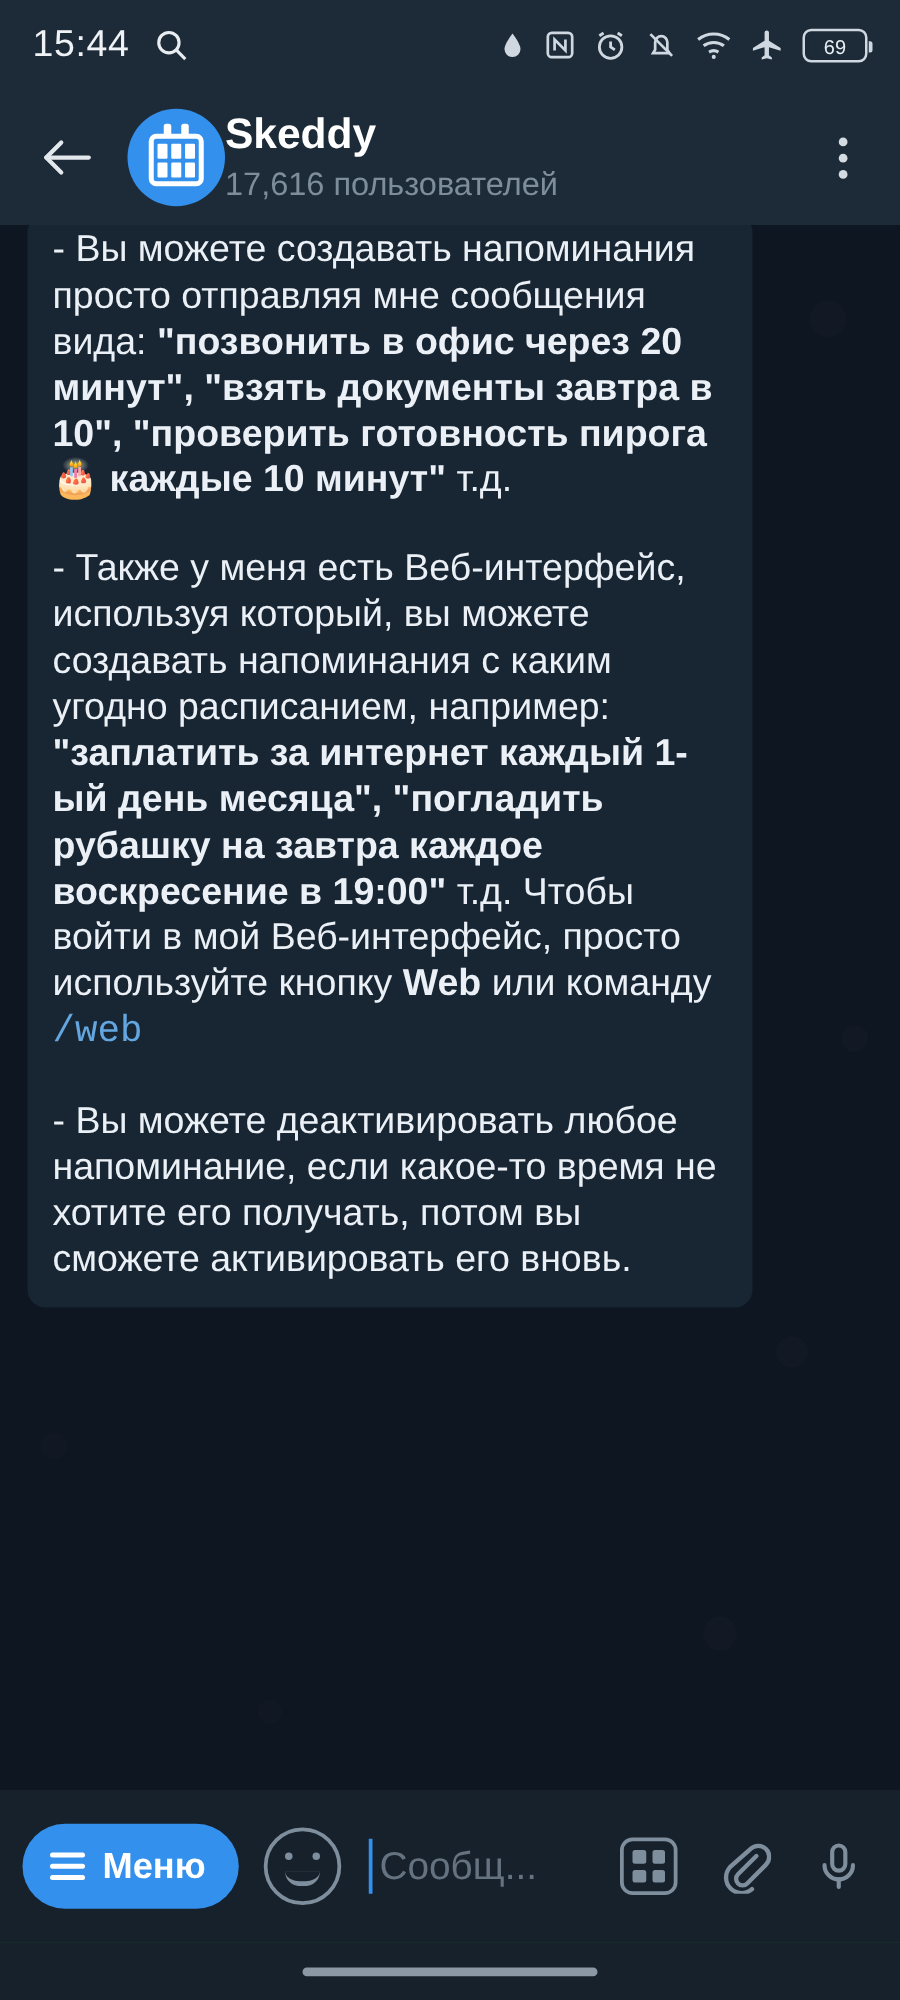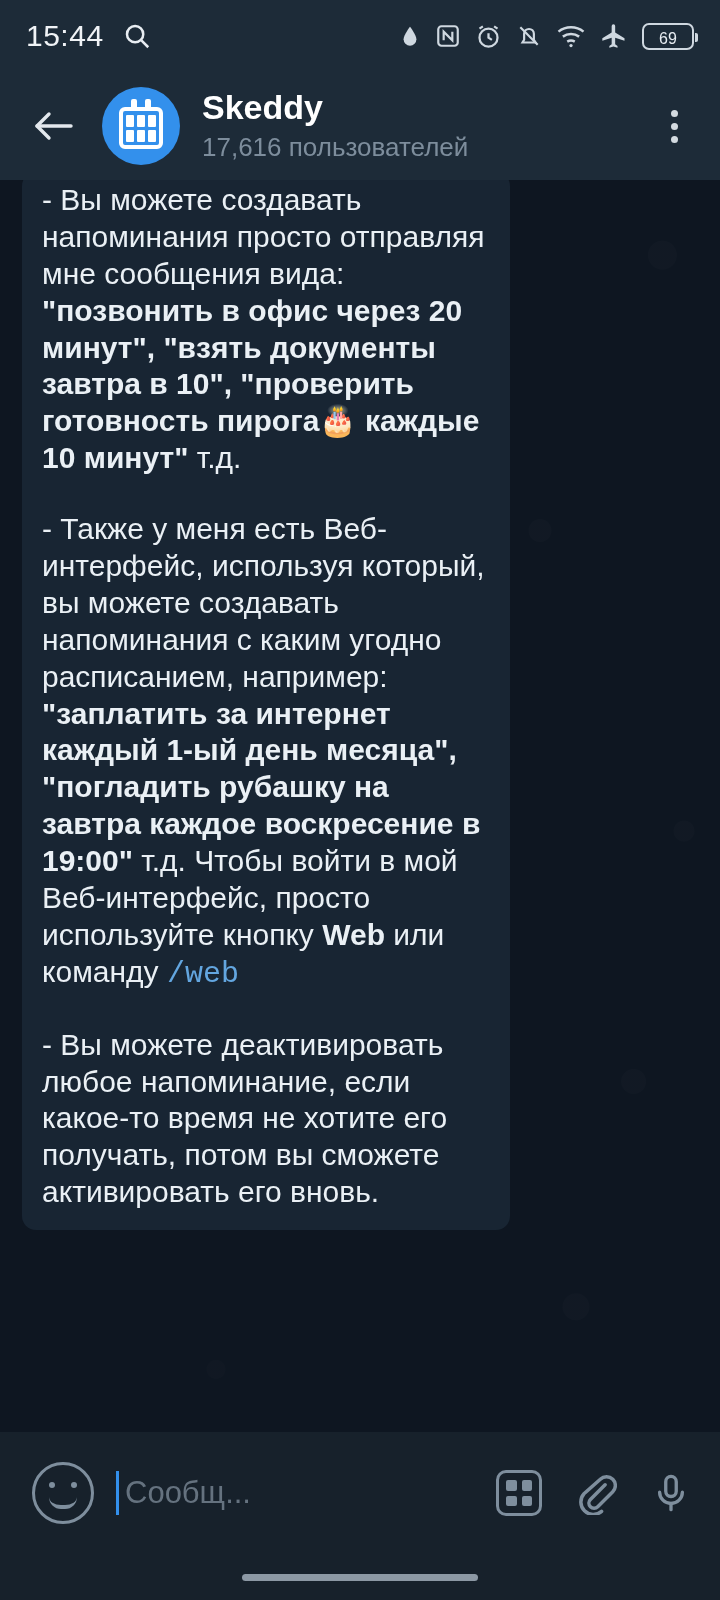--- a/index.html
+++ b/index.html
@@ -109,21 +109,20 @@
     background: #ffffff;
     border-radius: 2px;
   }
   .avatar .cal::before { left: 8px; }
   .avatar .cal::after { right: 8px; }
   .avatar .cal span {
     background: #ffffff;
     border-radius: 1px;
   }
   .title-block {
-    margin-left: 22px;
     display: flex;
     flex-direction: column;
     justify-content: center;
     min-width: 0;
   }
   .chat-title {
     font-size: 34px;
     font-weight: bold;
     color: #ffffff;
     line-height: 1.1;
@@ -183,21 +182,21 @@
   .msg-scroll {
     position: absolute;
     inset: 0;
     overflow: hidden;
     z-index: 2;
   }
   .bubble {
     position: absolute;
     left: 22px;
     top: -8px;
-    width: 488px;
+    width: 580px;
     background: #182533;
     border-radius: 14px;
     padding: 10px 20px 18px 20px;
     color: #eaf0f5;
     font-size: 30px;
     line-height: 1.23;
   }
   .bubble p { margin: 0 0 34px 0; }
   .bubble p:last-child { margin-bottom: 1px; }
   .b { font-weight: bold; }
@@ -400,20 +399,28 @@
     <div class="msg-scroll">
       <div class="bubble">
         <p><span>- Вы можете создавать напоминания просто отправляя мне сообщения вида: </span><span class="b">"позвонить в офис через 20 минут", "взять документы завтра в 10", "проверить готовность пирога🎂 каждые 10 минут"</span><span> т.д.</span></p>
         <p><span>- Также у меня есть Веб-интерфейс, используя который, вы можете создавать напоминания с каким угодно расписанием, например: </span><span class="b">"заплатить за интернет каждый 1-ый день месяца", "погладить рубашку на завтра каждое воскресение в 19:00"</span><span> т.д. Чтобы войти в мой Веб-интерфейс, просто используйте кнопку </span><span class="b">Web</span><span> или команду </span><span class="lnk">/web</span></p>
         <p>- Вы можете деактивировать любое напоминание, если какое-то время не хотите его получать, потом вы сможете активировать его вновь.</p>
       </div>
     </div>
   </div>
 
   <div class="composer">
+    <div class="menu-btn">
+      <span class="burger">
+          <i></i>
+          <i></i>
+          <i></i>
+        </span>
+      <span>Меню</span>
+    </div>
     <div class="smiley">
         <span></span>
       </div>
     <div class="input-wrap">
       <div class="caret"></div>
       <div class="msg-placeholder">Сообщ...</div>
     </div>
     <div class="ic">
       <div class="grid-ic">
           <i></i>

